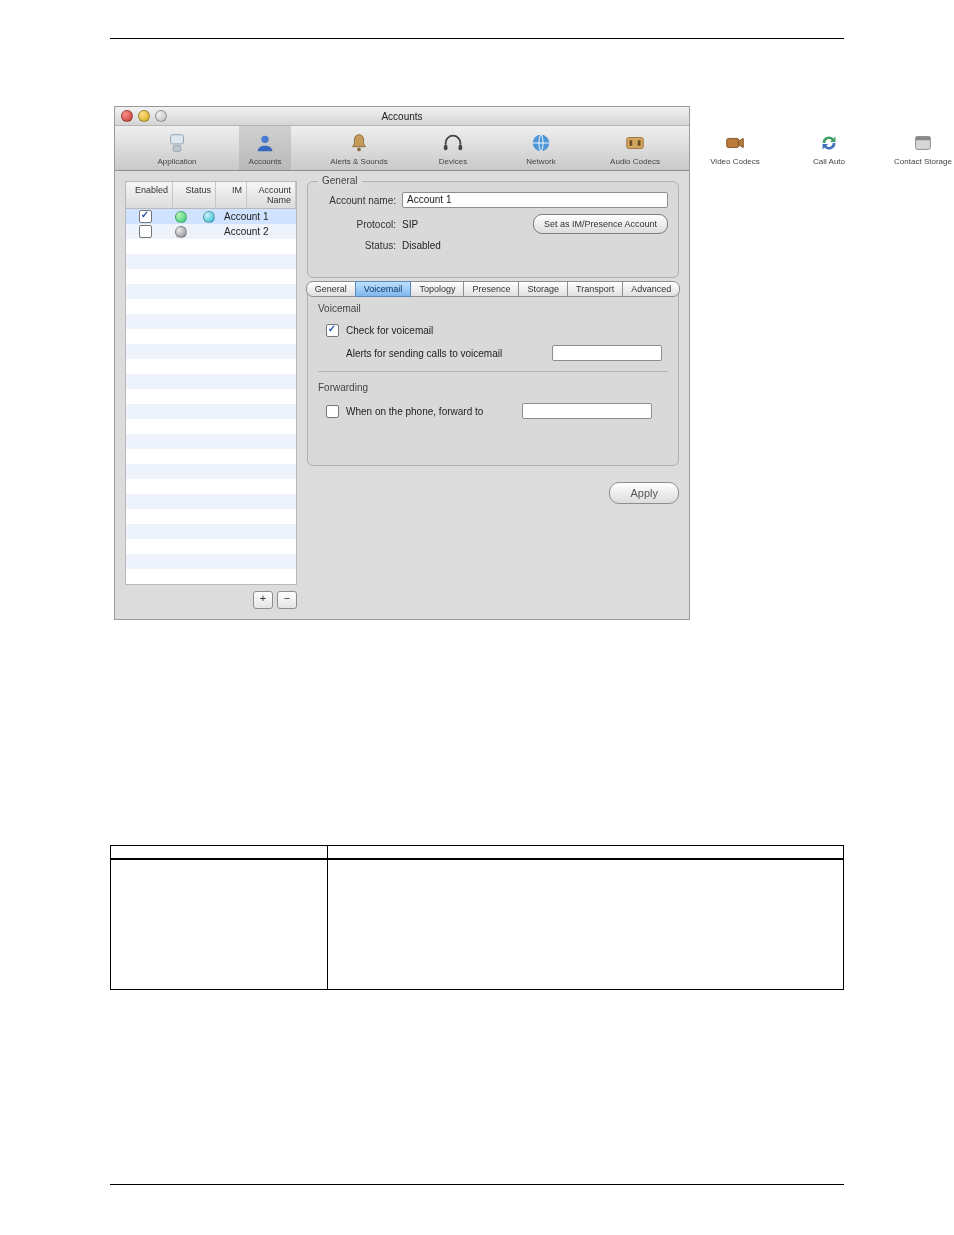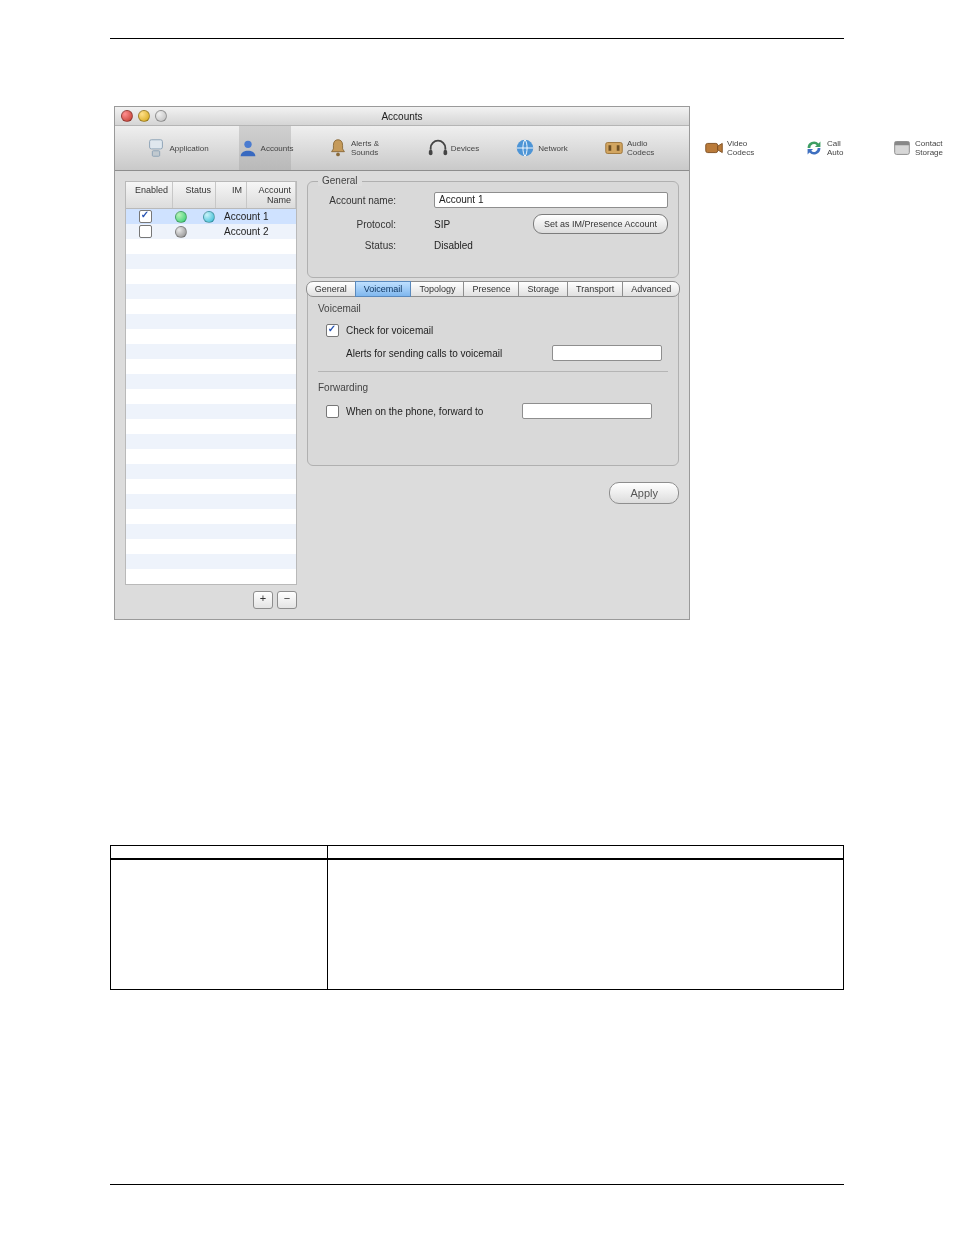--- a/index.html
+++ b/index.html
@@ -73,21 +73,21 @@
     background: linear-gradient(#efefef, #c9c9c9);
     border-bottom: 1px solid #8e8e8e;
     display: flex;
     align-items: center;
   }
   .tool {
     flex: 0 0 auto;
     width: 52px;
     height: 44px;
     display: flex;
-    flex-direction: row;
+    flex-direction: column;
     align-items: center;
     justify-content: center;
     font-size: 8px;
     color: #444;
     gap: 2px;
     margin-left: 36px;
   }
   .tool.wide { width: 64px; }
   .tool .icon-wrap {
     width: 24px;
@@ -228,21 +228,20 @@
     padding: 0 4px;
     font-size: 10px;
     color: #444;
   }
 
   .form-row {
     display: flex;
     align-items: center;
     font-size: 10px;
     margin-bottom: 6px;
-    gap: 32px;
   }
   .form-row .lbl {
     width: 78px;
     text-align: right;
     padding-right: 6px;
     color: #333;
   }
 
   .text-input {
     flex: 1;

